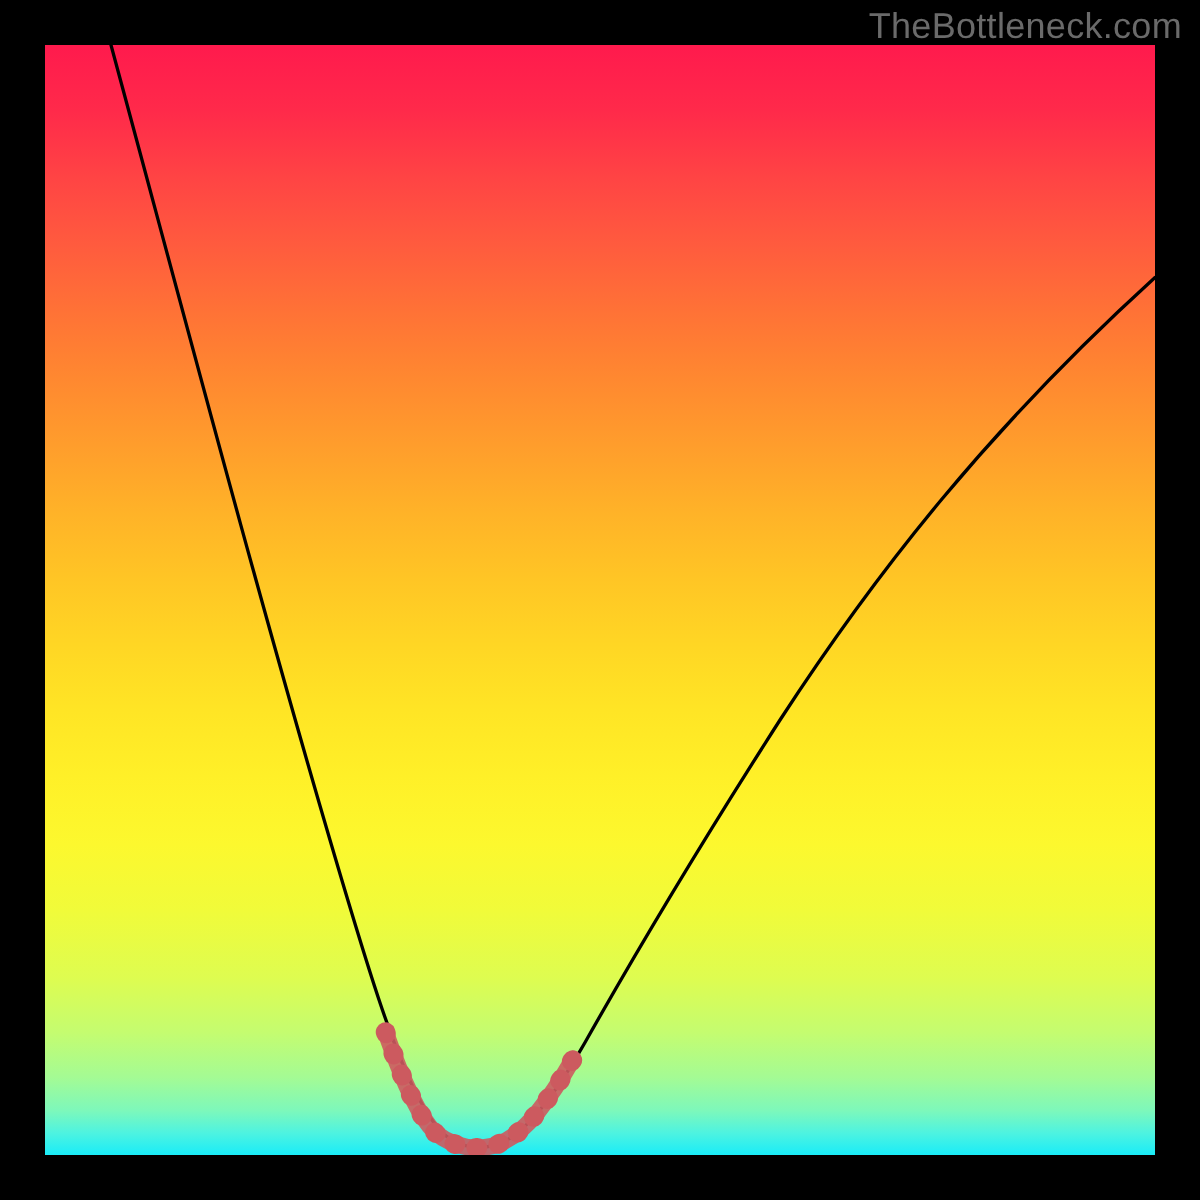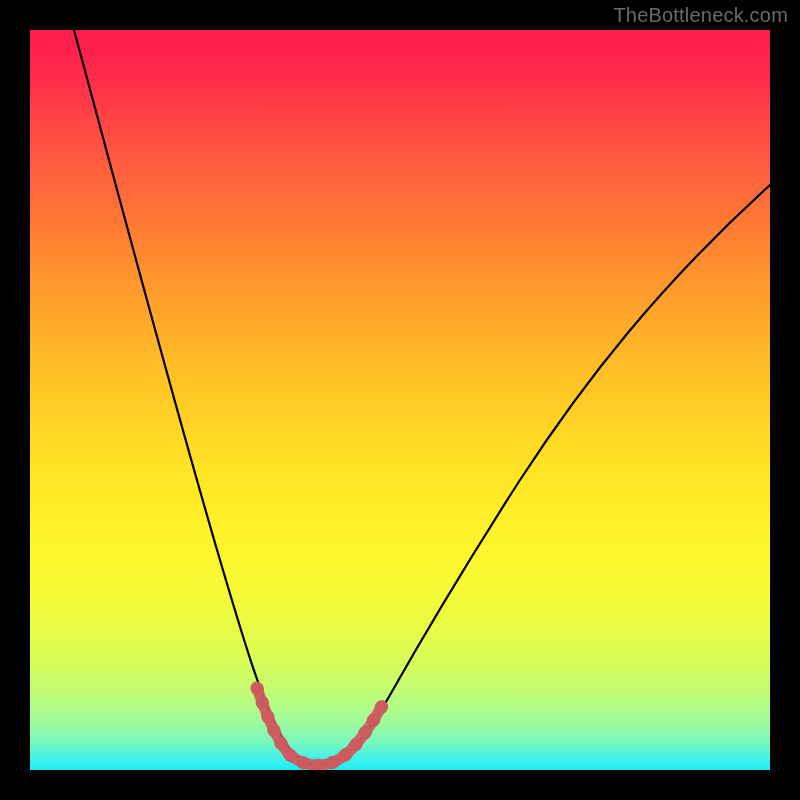--- a/index.html
+++ b/index.html
@@ -53,21 +53,21 @@
       #7df8bb 96%,
       #4ef3e0 98%,
       #1aecf8 100%
     );
   }
   .watermark {
     position: absolute;
     top: 4px;
     right: 12px;
     font-family: Arial, Helvetica, sans-serif;
-    font-size: 20px;
+    font-size: 24px;
     color: #6a6a6a;
     font-weight: 400;
     letter-spacing: 0.2px;
   }
   svg.curves {
     position: absolute;
     top: 0;
     left: 0;
     width: 100%;
     height: 100%;

